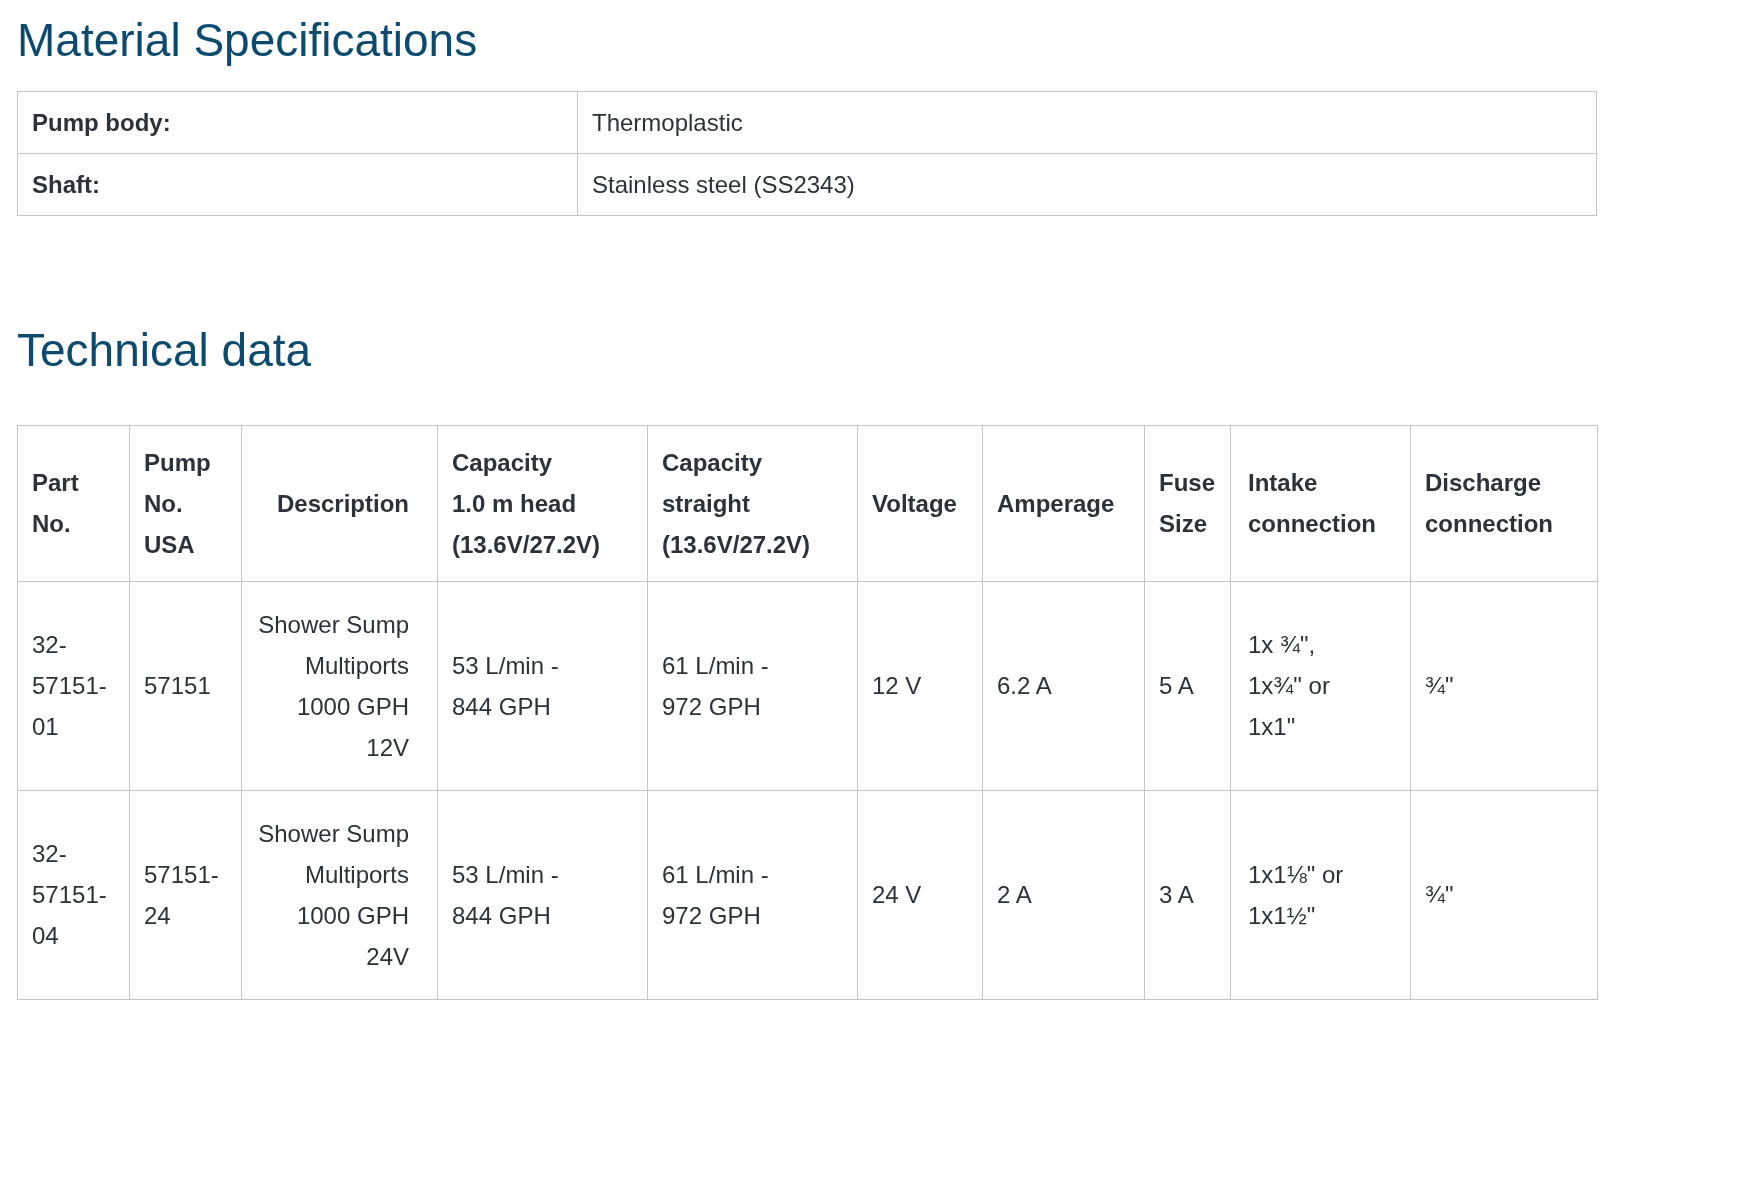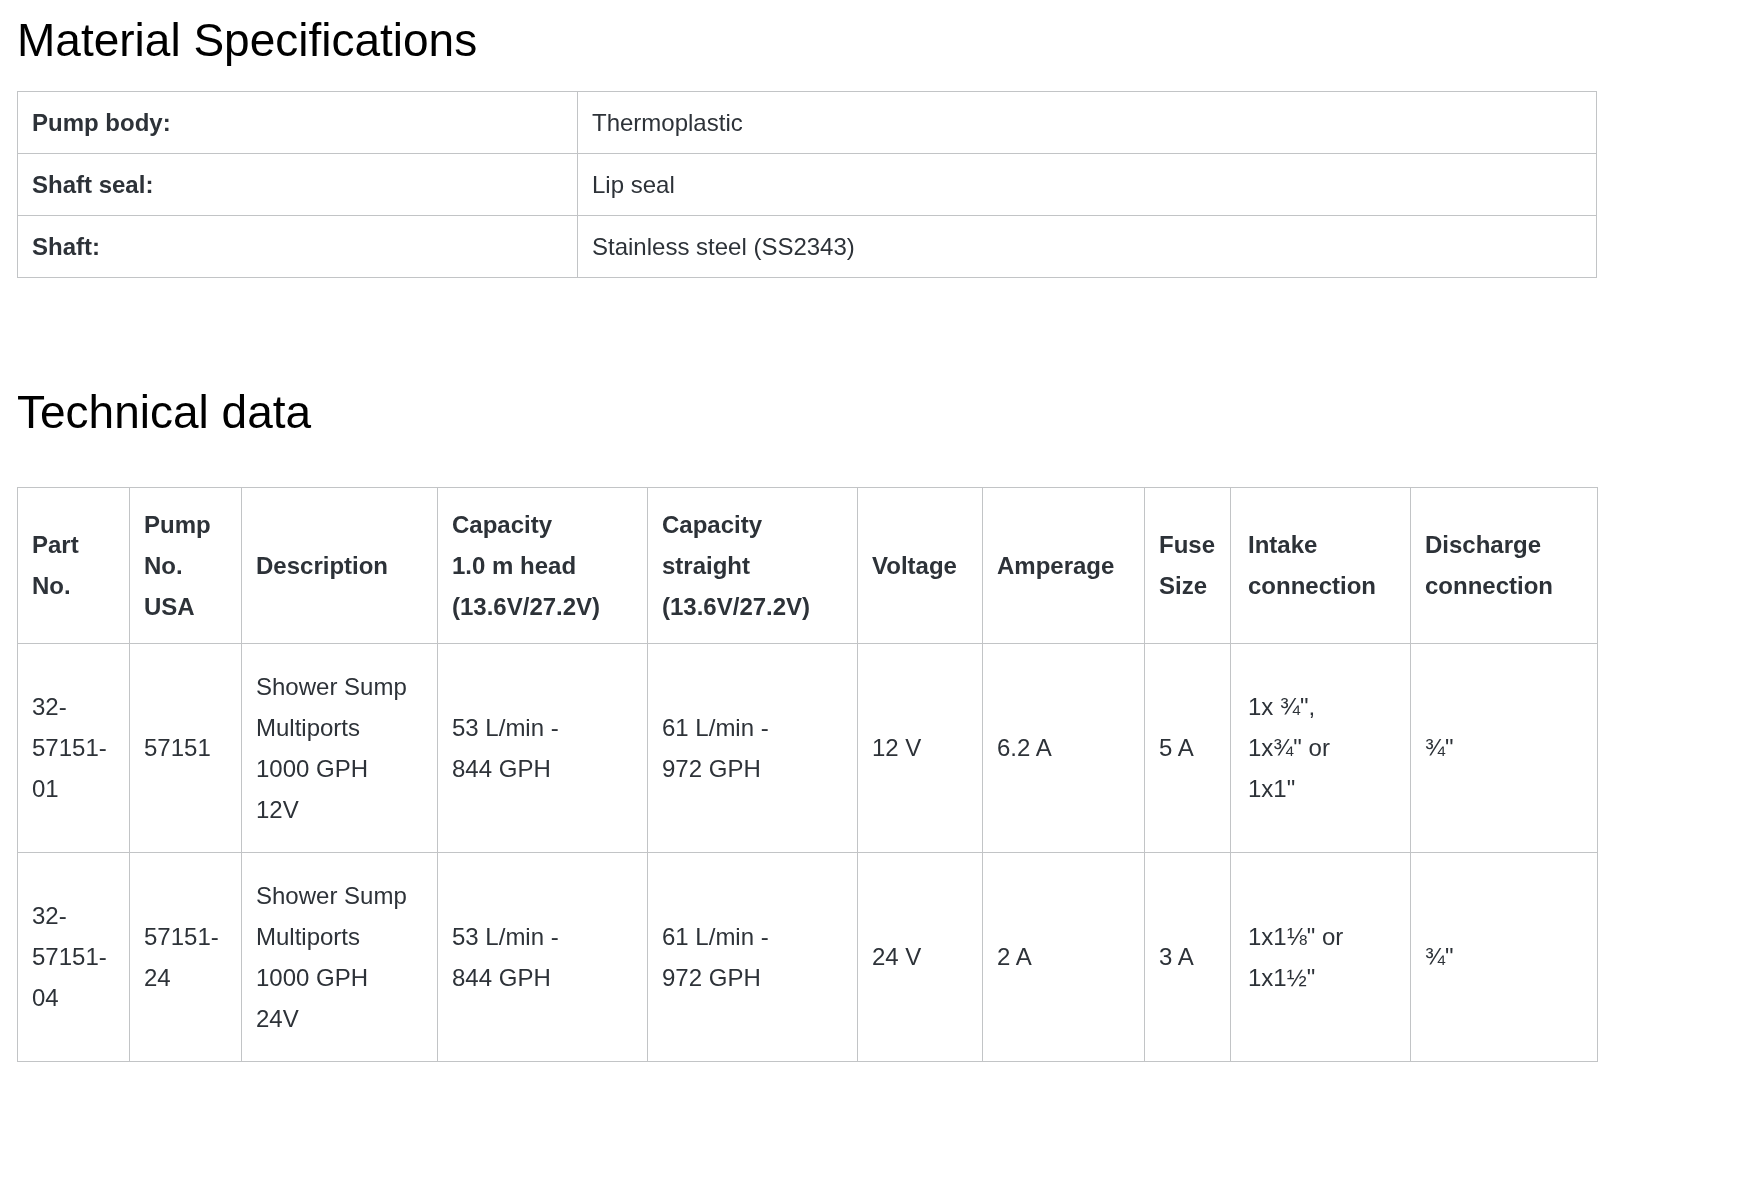--- a/index.html
+++ b/index.html
@@ -12,21 +12,21 @@
   }
   .page {
     width: 1580px;
     margin-left: 17px;
     padding-top: 14px;
   }
   h2.section-title {
     font-size: 46px;
     font-weight: 400;
     line-height: 1.15;
-    color: #000000;
+    color: #0c4a6e;
     margin: 0 0 24px 0;
   }
   h2.section-title.tech { margin-top: 108px; margin-bottom: 48px; }
 
   table {
     border-collapse: collapse;
     width: 100%;
     table-layout: fixed;
     background: #fff;
   }
@@ -54,45 +54,41 @@
   .tech-table col.tc4  { width: 210px; }
   .tech-table col.tc5  { width: 210px; }
   .tech-table col.tc6  { width: 125px; }
   .tech-table col.tc7  { width: 162px; }
   .tech-table col.tc8  { width: 86px;  }
   .tech-table col.tc9  { width: 180px; }
   .tech-table col.tc10 { width: 187px; }
   
   .tech-table th:nth-child(1), .tech-table td:nth-child(1),
   .tech-table th:nth-child(2), .tech-table td:nth-child(2) { padding-right: 24px; }
-  .tech-table th:nth-child(3), .tech-table td:nth-child(3) { padding-right: 28px; }
+  .tech-table th:nth-child(3), .tech-table td:nth-child(3) { padding-right: 28px; text-align: right; }
   .tech-table th:nth-child(4), .tech-table td:nth-child(4),
   .tech-table th:nth-child(5), .tech-table td:nth-child(5) { padding-right: 59px; }
   .tech-table th:nth-child(9), .tech-table td:nth-child(9) { padding-right: 48px; padding-left: 17px; }
 </style>
 </head>
 <body>
 
 <main class="page">
 
   <h2 class="section-title">Material Specifications</h2>
 
   <table class="spec-table">
     <colgroup>
         <col class="c-label">
         <col class="c-value">
       </colgroup>
     <tbody>
       <tr>
         <td class="label">Pump body:</td>
         <td>Thermoplastic</td>
-      </tr>
-      <tr>
-        <td class="label">Shaft seal:</td>
-        <td>Lip seal</td>
       </tr>
       <tr>
         <td class="label">Shaft:</td>
         <td>Stainless steel (SS2343)</td>
       </tr>
     </tbody>
   </table>
 
   <h2 class="section-title tech">Technical data</h2>
 

